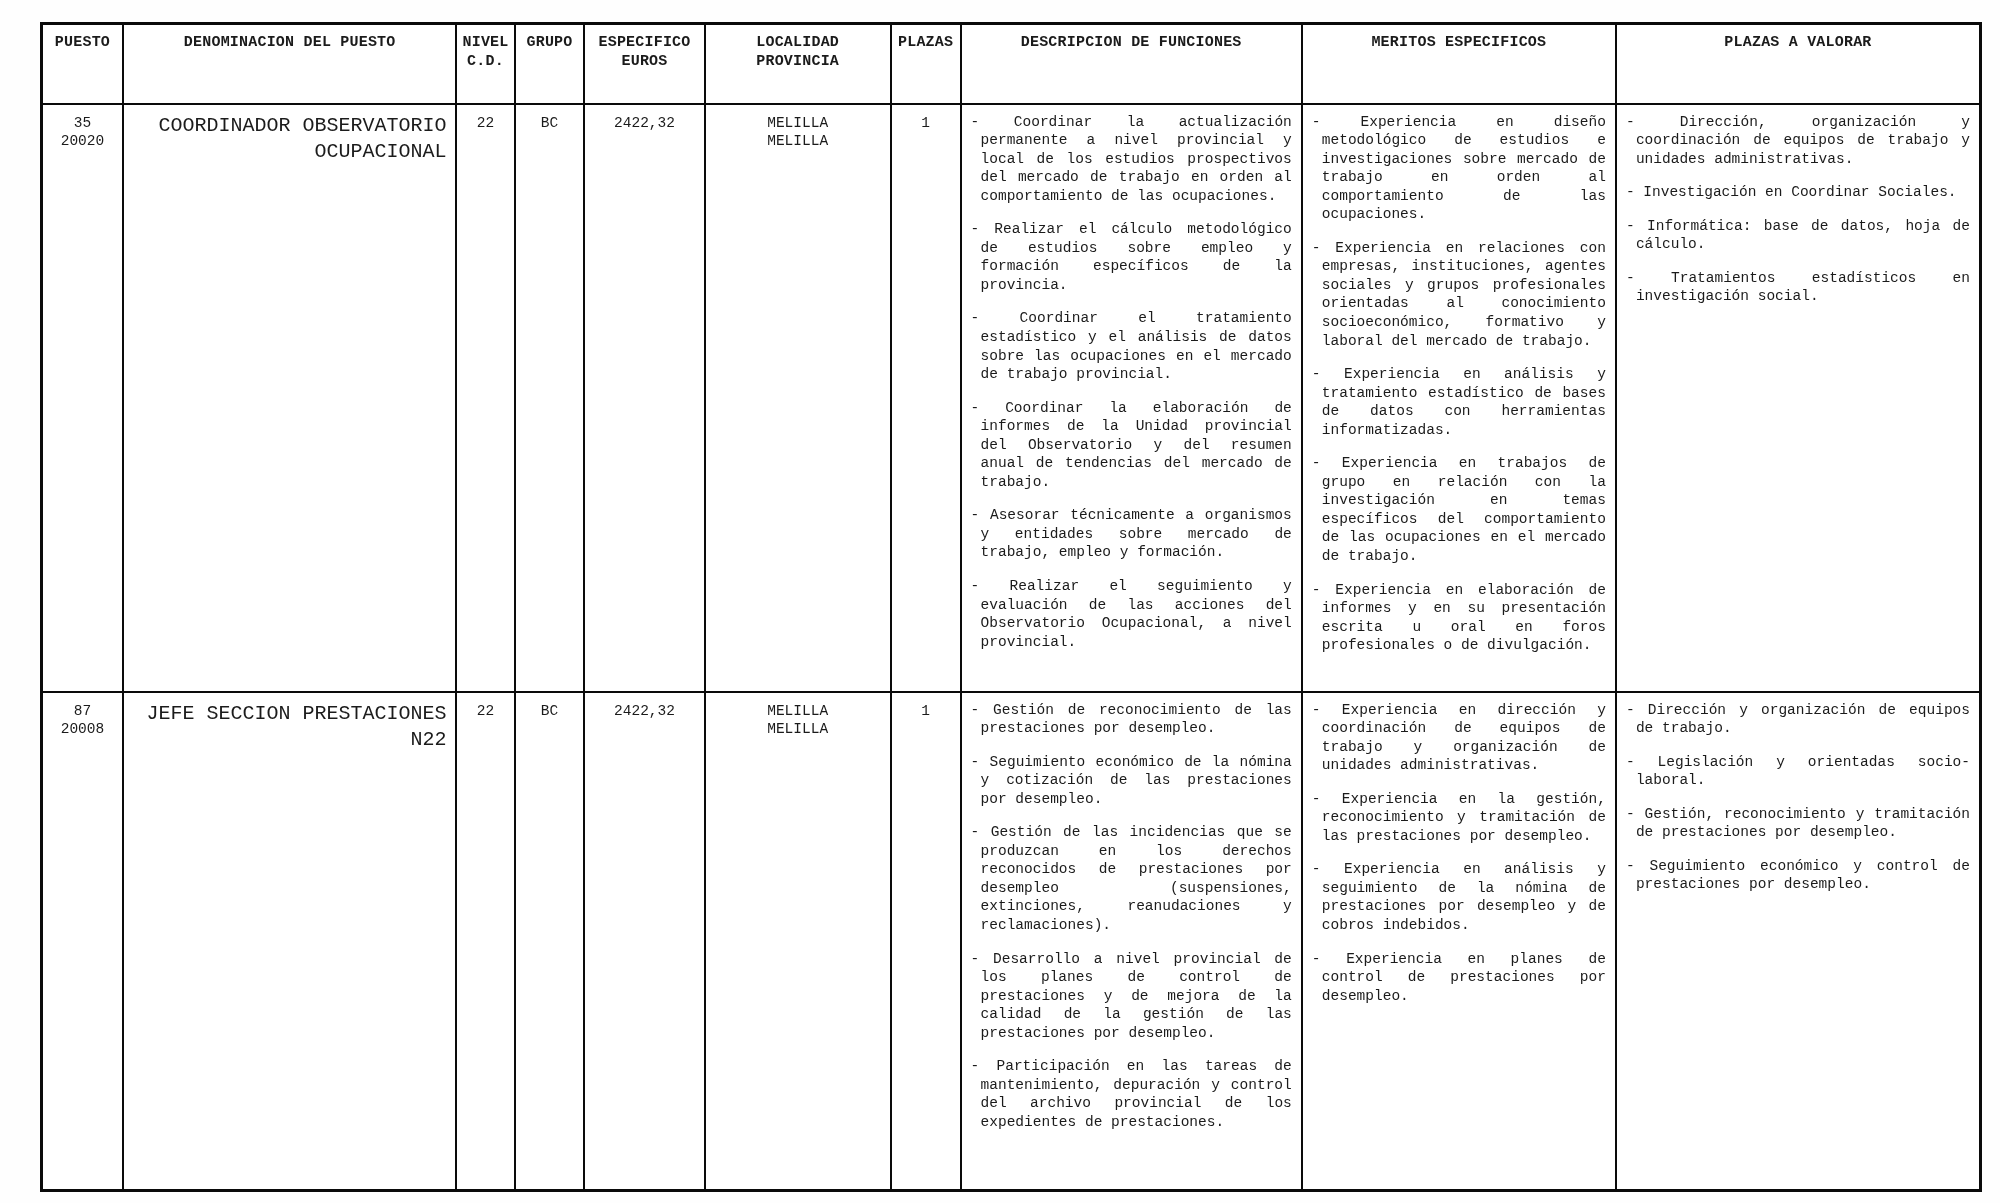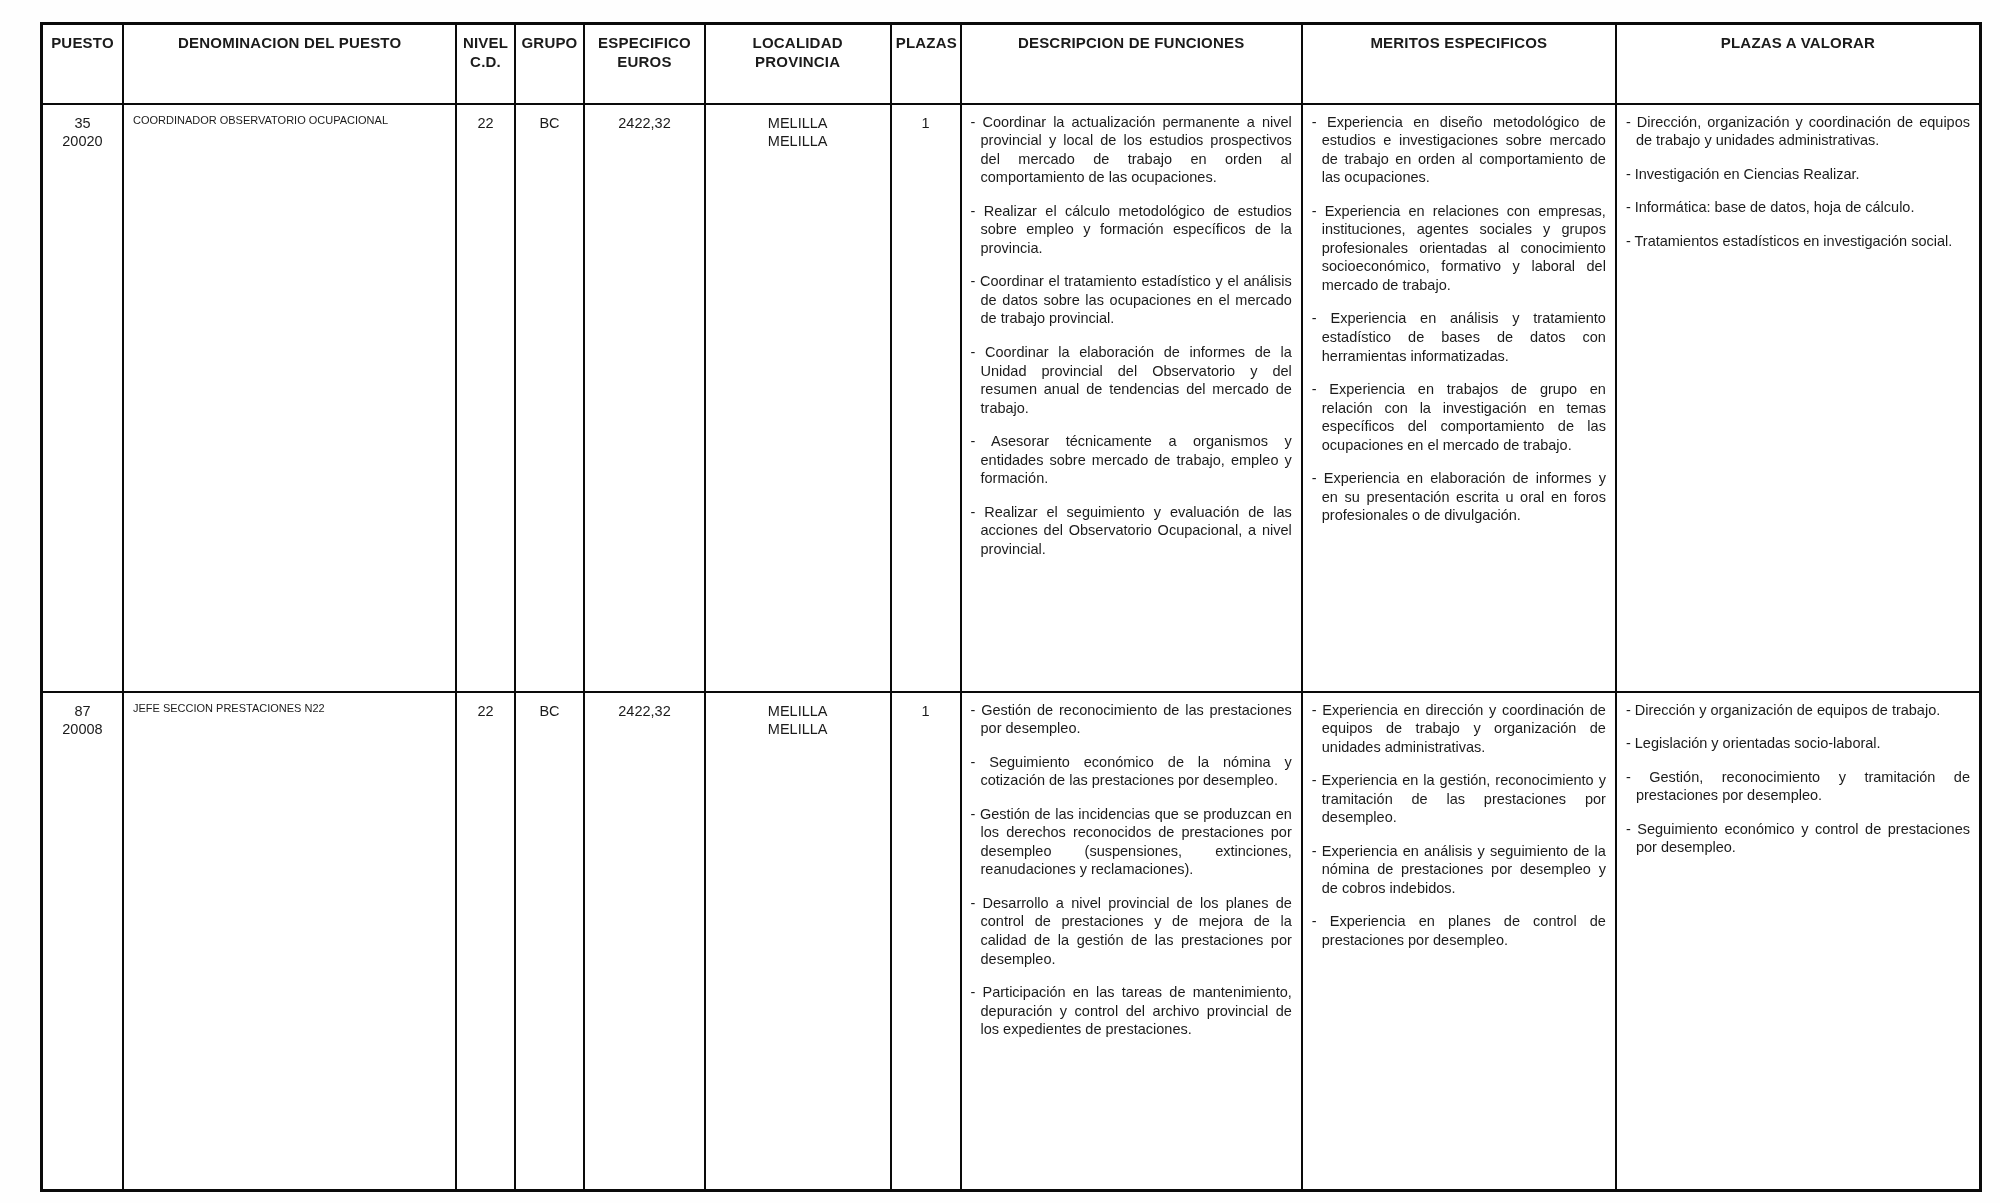--- a/index.html
+++ b/index.html
@@ -25,35 +25,36 @@
     height: 1170px;
     border-collapse: collapse;
     table-layout: fixed;
     border: 3px solid #0a0a0a;
     background: #fff;
   }
   th, td {
     border: 2px solid #0a0a0a;
     vertical-align: top;
     overflow: hidden;
+    font-family: Liberation Mono, monospace;
   }
   tr.header-row { height: 80px; }
   tr.row-0 { height: 588px; }
   tr.row-1 { height: auto; }
   th {
     font-size: 15px;
     font-weight: bold;
     text-align: center;
     padding: 9px 4px 4px 4px;
     line-height: 1.25;
     letter-spacing: 0.2px;
   }
   td { padding: 8px 9px; font-size: 14.5px; line-height: 1.28; }
   td.c-center { text-align: center; padding-top: 9px; }
-  td.c-left   { text-align: left; font-size: 11px; line-height: 1.3; margin-top: 8px; }
+  td.c-left   { text-align: right; font-size: 20px; line-height: 1.3; margin-top: 8px; }
   td.c-list   { text-align: justify; }
   .cell-item {
     margin-bottom: 15px;
     padding-left: 10px;
     text-indent: -10px;
     text-align: justify;
   }
   .hline { display: block; }
 </style>
 </head>
@@ -135,21 +136,21 @@
           </td>
         <td class="c-list">
             <div class="cell-item">- Experiencia en diseño metodológico de estudios e investigaciones sobre mercado de trabajo en orden al comportamiento de las ocupaciones.</div>
             <div class="cell-item">- Experiencia en relaciones con empresas, instituciones, agentes sociales y grupos profesionales orientadas al conocimiento socioeconómico, formativo y laboral del mercado de trabajo.</div>
             <div class="cell-item">- Experiencia en análisis y tratamiento estadístico de bases de datos con herramientas informatizadas.</div>
             <div class="cell-item">- Experiencia en trabajos de grupo en relación con la investigación en temas específicos del comportamiento de las ocupaciones en el mercado de trabajo.</div>
             <div class="cell-item">- Experiencia en elaboración de informes y en su presentación escrita u oral en foros profesionales o de divulgación.</div>
           </td>
         <td class="c-list">
             <div class="cell-item">- Dirección, organización y coordinación de equipos de trabajo y unidades administrativas.</div>
-            <div class="cell-item">- Investigación en Ciencias Realizar.</div>
+            <div class="cell-item">- Investigación en Coordinar Sociales.</div>
             <div class="cell-item">- Informática: base de datos, hoja de cálculo.</div>
             <div class="cell-item">- Tratamientos estadísticos en investigación social.</div>
           </td>
       </tr>
       <tr class="row-1">
         <td class="c-center">
           <span class="hline">87</span>
           <span class="hline">20008</span>
         </td>
         <td class="c-left"><span>JEFE SECCION PRESTACIONES N22</span></td>

